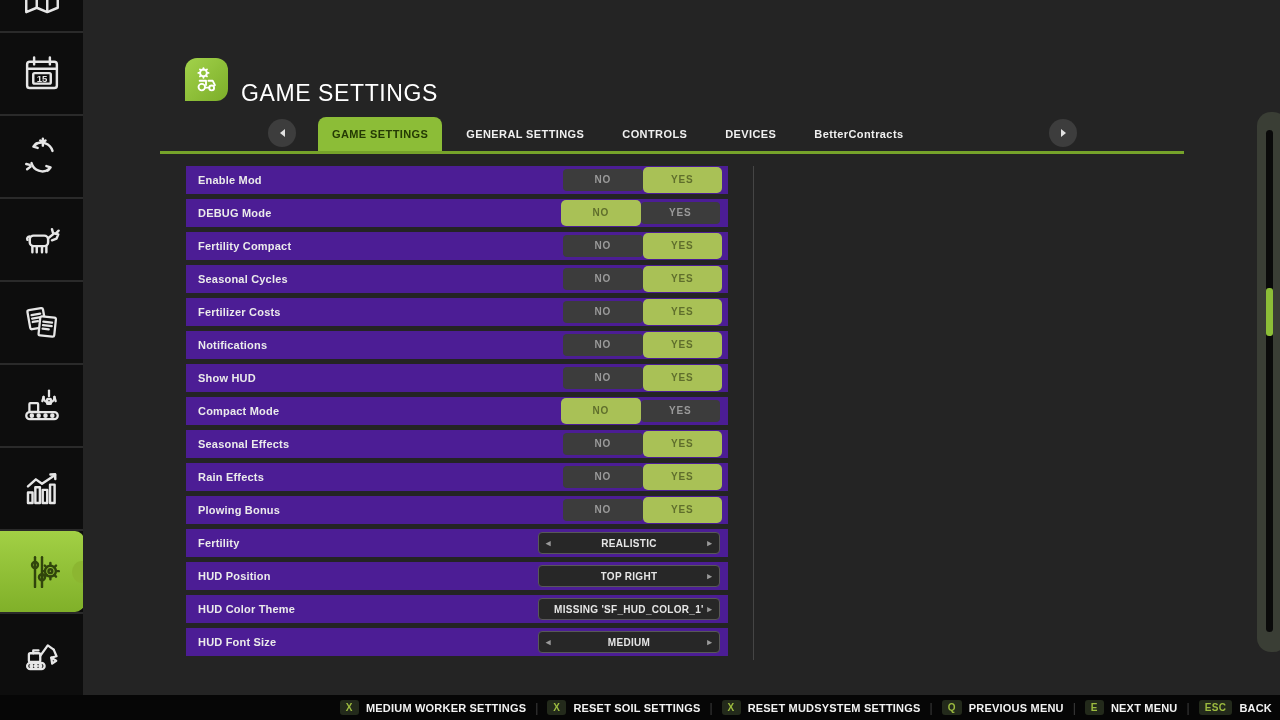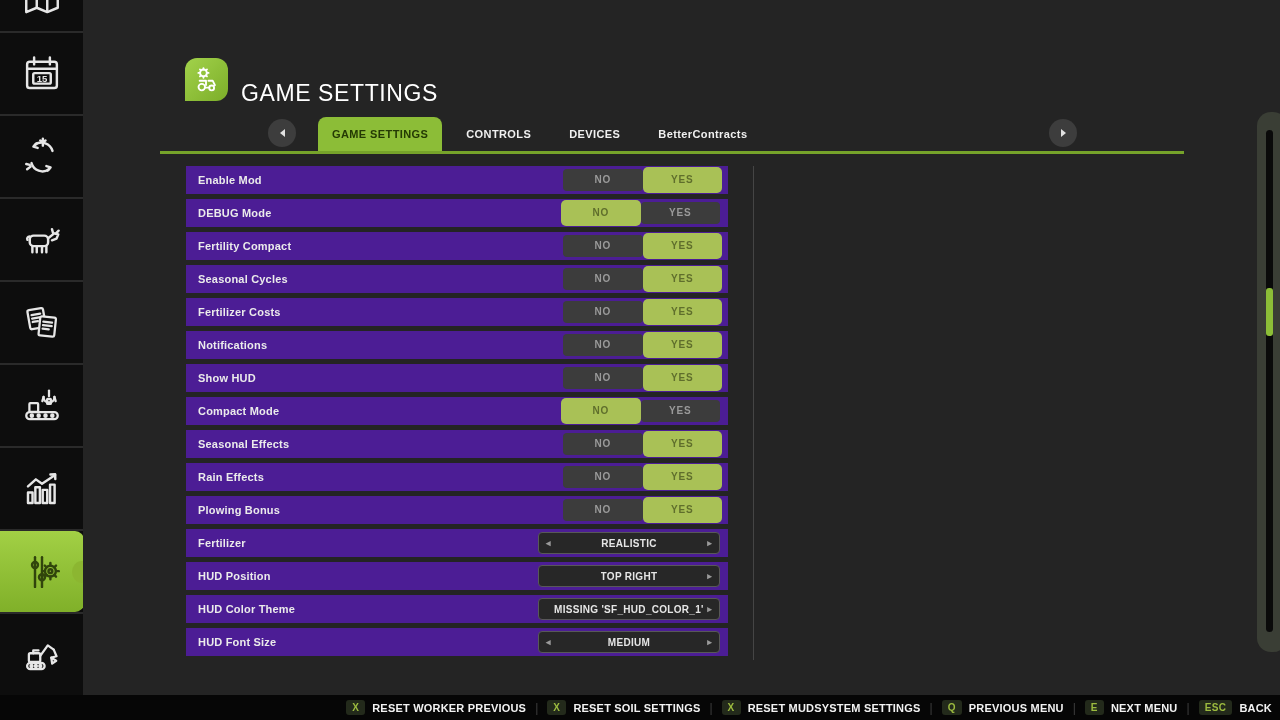--- a/index.html
+++ b/index.html
@@ -205,20 +205,21 @@
     <path d="M10.6 17.4h3"></path>
   </svg>
 </div>
 <h1 id="page-title">GAME SETTINGS</h1>
 
 <div id="tab-prev" class="tab-circle">
   <span class="arr-left"></span>
 </div>
 <div id="tabs">
     <div class="tab active">GAME SETTINGS</div>
+    <div class="tab">GENERAL SETTINGS</div>
     <div class="tab">CONTROLS</div>
     <div class="tab">DEVICES</div>
     <div class="tab">BetterContracts</div>
   </div>
 <div id="tab-next" class="tab-circle">
   <span class="arr-right"></span>
 </div>
 <div id="tab-underline"></div>
 
 <div id="rows">
@@ -293,21 +294,21 @@
       </div>
     </div>
     <div class="row">
       <span class="row-label">Plowing Bonus</span>
       <div class="control toggle">
         <div class="tbtn">NO</div>
         <div class="tbtn sel">YES</div>
       </div>
     </div>
     <div class="row">
-      <span class="row-label">Fertilizer</span>
+      <span class="row-label">Fertility</span>
       <div class="control select">
         <span class="sel-arrow left">◂</span>
         <span class="val">REALISTIC</span>
         <span class="sel-arrow right">▸</span>
       </div>
     </div>
     <div class="row">
       <span class="row-label">HUD Position</span>
       <div class="control select">
         <span class="val">TOP RIGHT</span>
@@ -334,21 +335,21 @@
 
 <div id="scrollbar">
   <div id="scroll-track">
     <div id="scroll-thumb"></div>
   </div>
 </div>
 
 <div id="footer">
     <div class="faction">
       <span class="fkey">X</span>
-      <span class="flabel">RESET WORKER PREVIOUS</span>
+      <span class="flabel">MEDIUM WORKER SETTINGS</span>
     </div>
     <span class="fsep">|</span>
     <div class="faction">
       <span class="fkey">X</span>
       <span class="flabel">RESET SOIL SETTINGS</span>
     </div>
     <span class="fsep">|</span>
     <div class="faction">
       <span class="fkey">X</span>
       <span class="flabel">RESET MUDSYSTEM SETTINGS</span>

